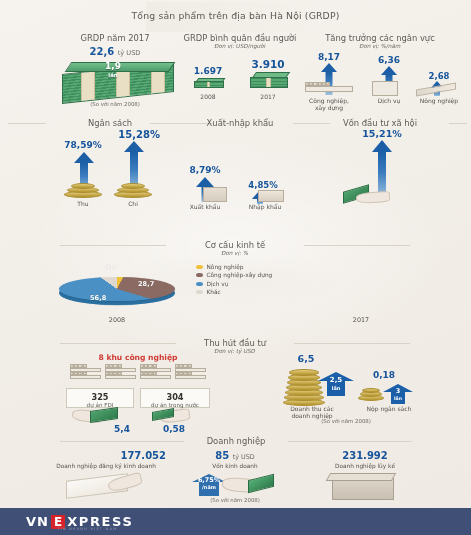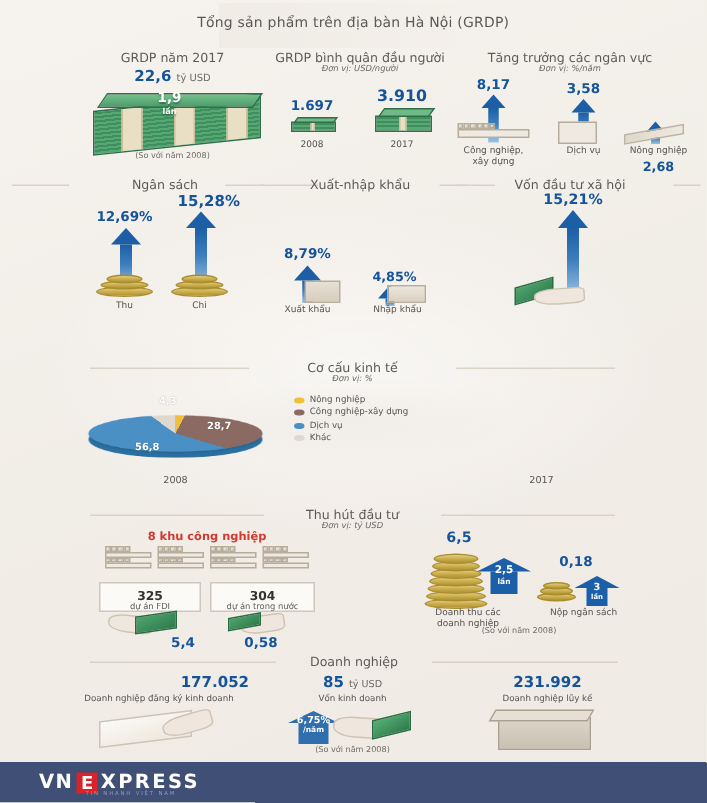--- a/index.html
+++ b/index.html
@@ -212,30 +212,30 @@
       <div class="roof-cell"></div>
         <div class="roof-cell"></div>
       <div class="roof-cell"></div>
         <div class="roof-cell"></div>
     </div>
     <div class="fac-body" style="width:48px;"></div>
   </div>
   <div class="lbl" style="left:298px; top:97px; width:62px; line-height:7px; white-space:pre;">Công nghiệp,
 xây dựng</div>
 
-  <div class="val" style="left:366px; top:55px; width:46px; text-align:center; font-size:9px;">3,58</div>
+  <div class="val" style="left:366px; top:55px; width:46px; text-align:center; font-size:9px;">6,36</div>
   <div class="arrow" style="left:381px; top:66px; width:16px; height:28px;">
     <div class="head" style="border-width:0 8px 9px 8px;"></div>
     <div class="shaft" style="top:9px; width:7px; height:19px;"></div>
   </div>
   <div style="position:absolute; left:372px; top:81px; width:26px; height:15px;
        background:#efeae1; border:0.5px solid #b7ad9c;"></div>
   <div class="lbl" style="left:366px; top:97px; width:46px;">Dịch vụ</div>
 
-  <div class="val" style="left:418px; top:71px; width:42px; text-align:center; font-size:8.5px;margin-top:36px;">2,68</div>
+  <div class="val" style="left:418px; top:71px; width:42px; text-align:center; font-size:8.5px;">2,68</div>
   <div class="arrow" style="left:430px; top:81px; width:14px; height:15px;">
     <div class="head" style="border-width:0 7px 8px 7px;"></div>
     <div class="shaft" style="top:8px; width:6px; height:7px;"></div>
   </div>
   <div style="position:absolute; left:416px; top:86px; width:40px; height:7px;
        background:linear-gradient(100deg,#ded7cb,#efe9df); border:0.5px solid #bdb3a3;
        transform:skewY(-10deg);"></div>
   <div class="lbl" style="left:412px; top:97px; width:54px;">Nông nghiệp</div>
 
   <div class="sec-head" style="left:50px; top:118px; width:120px;">
@@ -249,21 +249,21 @@
     <span>Xuất-nhập khẩu</span>
     <span class="rule-r" style="right:-30px; width:26px;"></span>
   </div>
 
   <div class="sec-head" style="left:315px; top:118px; width:130px;">
     <span class="rule-l" style="left:-22px; width:18px;"></span>
     <span>Vốn đầu tư xã hội</span>
     <span class="rule-r" style="right:-22px; width:18px;"></span>
   </div>
 
-  <div class="val" style="left:56px; top:140px; width:54px; text-align:center; font-size:9px;">12,69%</div>
+  <div class="val" style="left:56px; top:140px; width:54px; text-align:center; font-size:9px;">78,59%</div>
   <div class="arrow" style="left:74px; top:152px; width:20px; height:40px;">
     <div class="head" style="border-width:0 10px 11px 10px;"></div>
     <div class="shaft" style="top:11px; width:8px; height:29px;"></div>
   </div>
   <div class="coins" style="left:62px; top:182px; width:42px; height:16px;">
     <div class="coin" style="left:2px; top:9px; width:38px; height:7px;"></div>
     <div class="coin" style="left:5px; top:5px; width:32px; height:6px;"></div>
     <div class="coin" style="left:9px; top:1px; width:24px; height:6px;"></div>
   </div>
   <div class="lbl" style="left:56px; top:200px; width:54px;">Thu</div>

